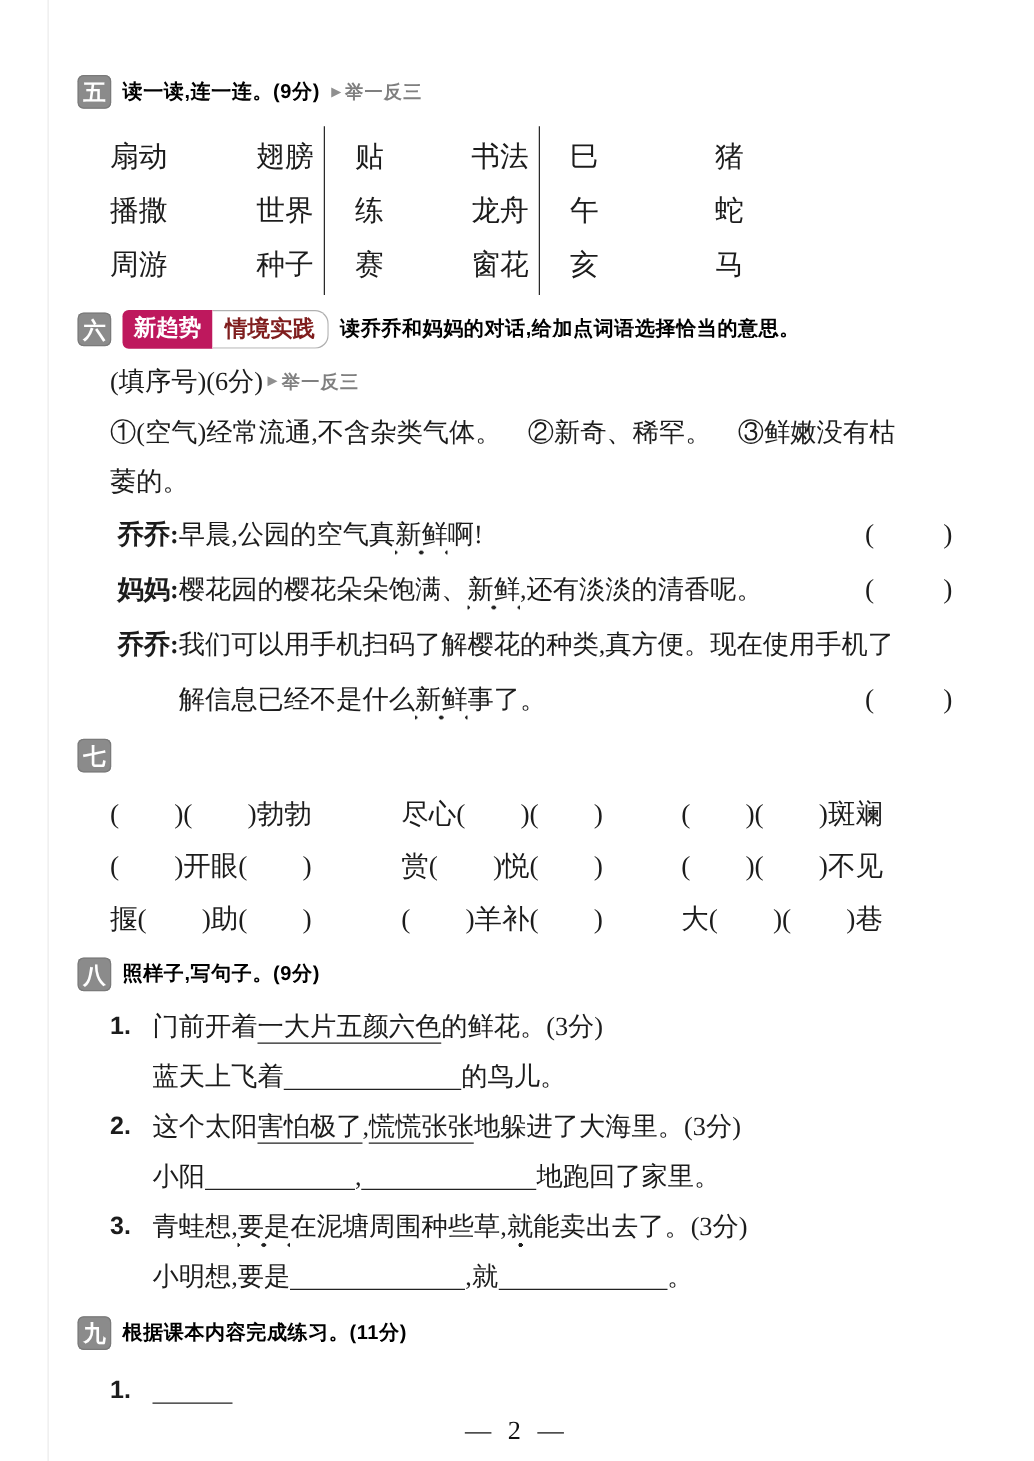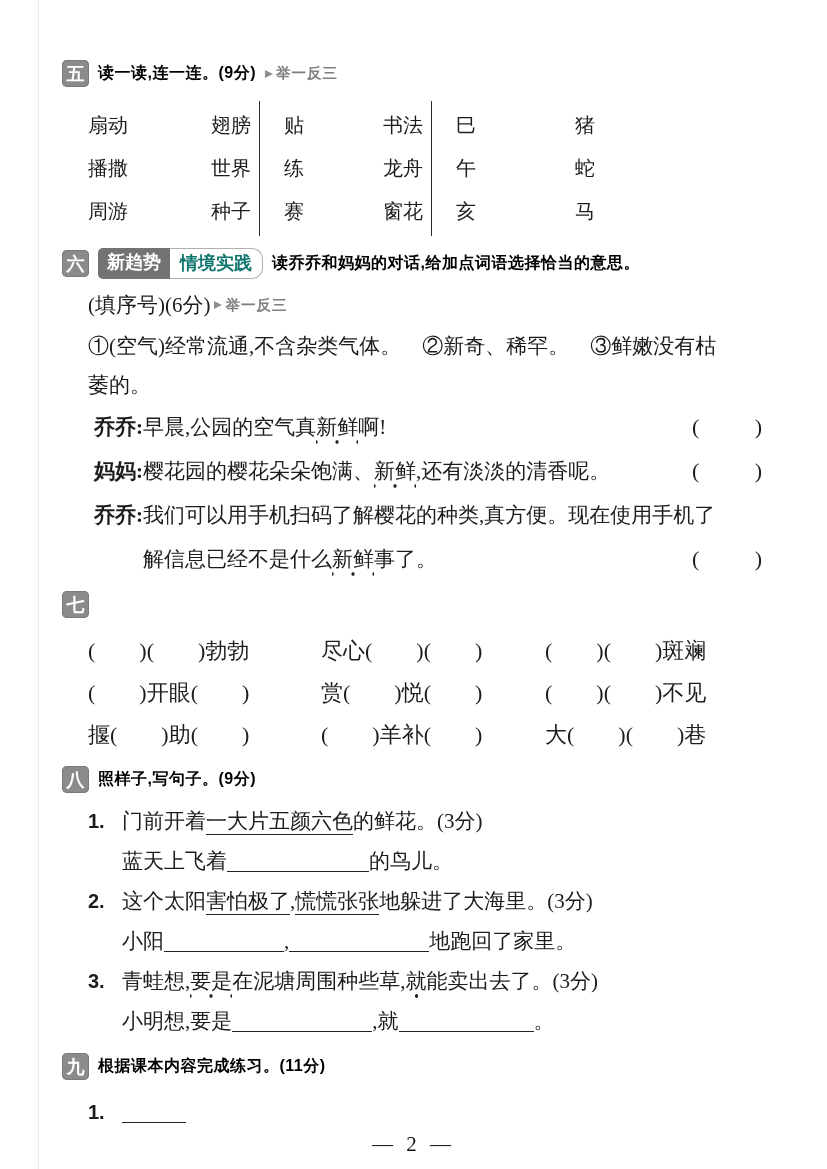--- a/index.html
+++ b/index.html
@@ -18,34 +18,34 @@
     box-shadow:inset 0 0 0 1px #7a7a7a;}
   .sec-title{font-size:16px;font-weight:bold;color:#000;letter-spacing:0.5px;white-space:nowrap;}
   .marker{display:inline-flex;align-items:center;gap:3px;color:#7f7f7f;
     font-size:14.5px;font-weight:bold;letter-spacing:1px;white-space:nowrap;
     font-family:"Liberation Sans","DejaVu Sans",sans-serif;}
   .arrow-icon{width:0;height:0;border-left:8px solid #8f8f8f;
     border-top:4.5px solid transparent;border-bottom:4.5px solid transparent;display:inline-block;}
 
   
   .tag-group{display:inline-flex;align-items:stretch;flex:0 0 auto;}
-  .tag-new{background:#737373;color:#fff;font-size:18px;font-weight:bold;
+  .tag-new{background:#be185d;color:#fff;font-size:18px;font-weight:bold;
     padding:2px 9px 3px;border-radius:5px 0 0 5px;white-space:nowrap;
     font-family:"Liberation Sans","DejaVu Sans",sans-serif;}
-  .tag-ctx{background:#fff;color:#0f766e;font-size:18px;font-weight:bold;
+  .tag-ctx{background:#fff;color:#7f1d1d;font-size:18px;font-weight:bold;
     padding:2px 10px 3px;border:1.5px solid #b0b0b0;border-left:none;
     border-radius:0 11px 11px 0;white-space:nowrap;
     font-family:"Liberation Sans","DejaVu Sans",sans-serif;}
 
   
   .match-table{display:flex;margin:14px 0 12px;margin-left:26px;}
   .match-group{display:flex;justify-content:space-between;width:163px;padding:3px 8px 3px 0;}
   .match-group.divided{border-left:1.6px solid #2a2a2a;padding-left:24px;width:139px;}
   .match-col{display:flex;flex-direction:column;}
-  .match-word{font-size:20px;line-height:43px;white-space:nowrap;}
+  .match-word{font-size:23px;line-height:43px;white-space:nowrap;}
 
   
   .subtitle-row{display:flex;gap:4px;margin:12px 0 8px;margin-left:26px;
     font-size:21px;}
   .defs{margin-left:26px;font-size:21px;line-height:39px;white-space:nowrap;}
   .dlg{position:relative;margin-left:32px;font-size:21px;line-height:44px;}
   .dlg-speaker{font-weight:bold;}
   .dlg-content{white-space:nowrap;}
   .answer{position:absolute;right:6px;bottom:0;width:70px;display:inline-flex;
     justify-content:space-between;font-size:22px;line-height:44px;}

